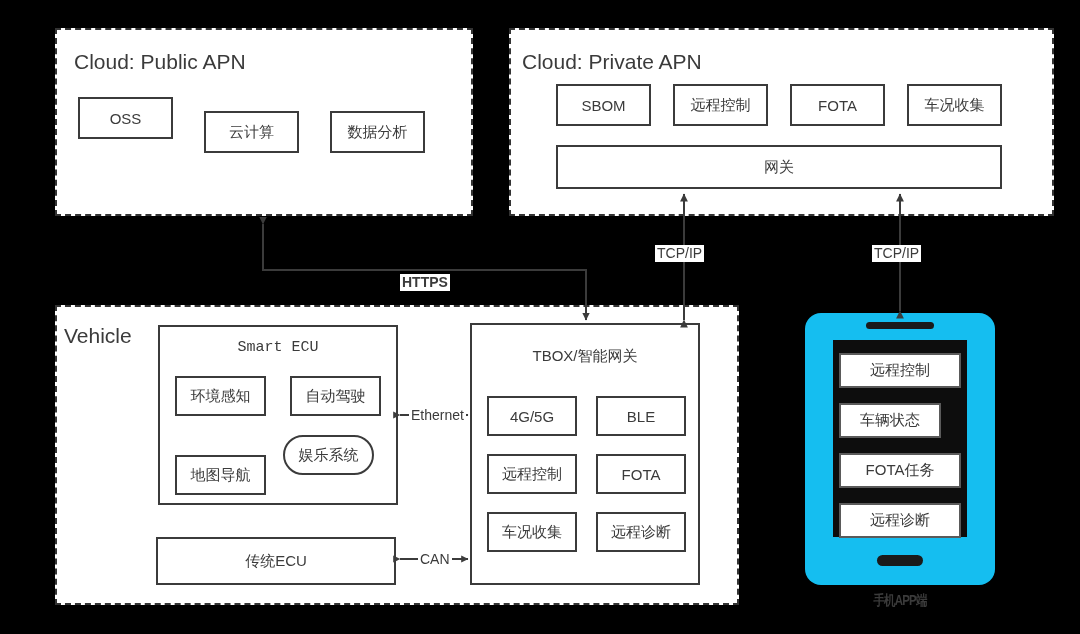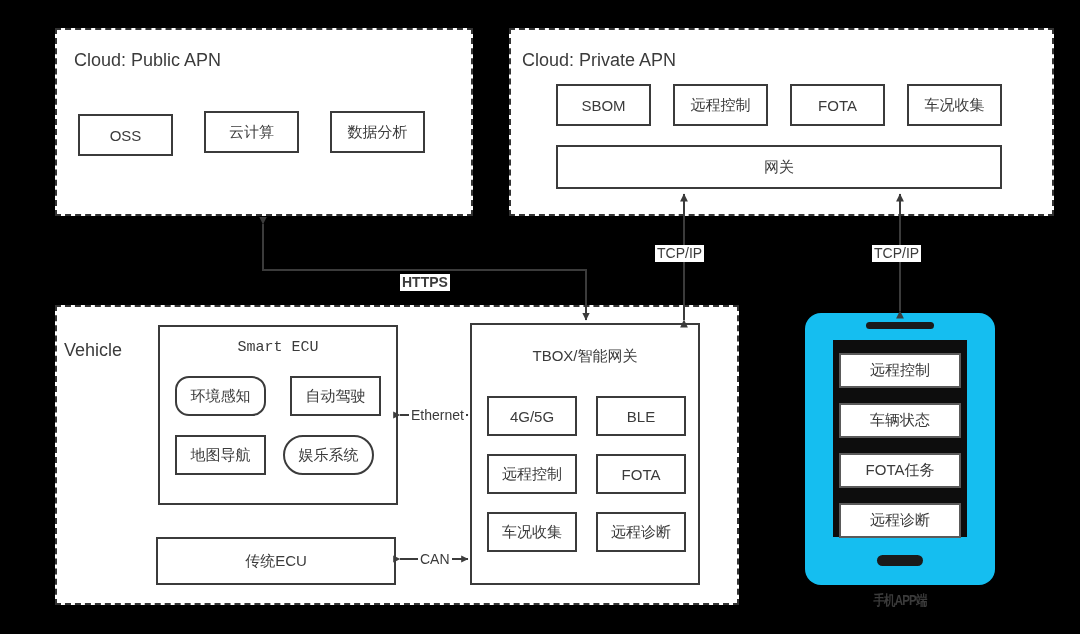--- a/index.html
+++ b/index.html
@@ -2,21 +2,21 @@
 <html><head>
 <meta charset="utf-8">
 <style>
   html,body{margin:0;padding:0;background:#000;}
   body{width:1080px;height:634px;position:relative;overflow:hidden;
        font-family:"Liberation Sans","DejaVu Sans",sans-serif;}
   #stage{position:absolute;left:0;top:0;width:1080px;height:634px;}
 
   
   .zone{position:absolute;background:#ffffff;border:2px dashed #333333;box-sizing:border-box;}
-  .zone-title{position:absolute;font-size:18px;color:#3b3b3b;white-space:nowrap;}
+  .zone-title{position:absolute;font-size:21px;color:#3b3b3b;white-space:nowrap;}
 
   
   .box{position:absolute;box-sizing:border-box;background:#ffffff;border:2px solid #3b3b3b;
        display:flex;align-items:center;justify-content:center;
        font-size:15px;color:#3b3b3b;white-space:nowrap;}
   .grp{position:absolute;box-sizing:border-box;background:#ffffff;border:2px solid #3b3b3b;}
   .grp-title{position:absolute;width:100%;text-align:center;font-size:15px;color:#3b3b3b;white-space:nowrap;}
 
   
   #wires{position:absolute;left:0;top:0;width:1080px;height:634px;overflow:visible;}
@@ -36,58 +36,58 @@
                  white-space:nowrap;text-align:center;letter-spacing:-1px;
                  transform:scaleX(.82);transform-origin:center top;}
 </style>
 </head>
 <body>
 
 <div id="stage">
 
   <div class="zone" style="left:55px;top:28px;width:418px;height:188px;"></div>
   <div class="zone-title" style="left:74px;top:50px;">Cloud: Public APN</div>
-  <div class="box" style="left:78px;top:114px;width:95px;height:42px;">OSS</div>
+  <div class="box" style="left:78px;top:97px;width:95px;height:42px;">OSS</div>
   <div class="box" style="left:204px;top:111px;width:95px;height:42px;">云计算</div>
   <div class="box" style="left:330px;top:111px;width:95px;height:42px;text-align:right;">数据分析</div>
 
   <div class="zone" style="left:509px;top:28px;width:545px;height:188px;"></div>
   <div class="zone-title" style="left:522px;top:50px;">Cloud: Private APN</div>
   <div class="box" style="left:556px;top:84px;width:95px;height:42px;">SBOM</div>
   <div class="box" style="left:673px;top:84px;width:95px;height:42px;">远程控制</div>
   <div class="box" style="left:790px;top:84px;width:95px;height:42px;">FOTA</div>
   <div class="box" style="left:907px;top:84px;width:95px;height:42px;">车况收集</div>
   <div class="box" style="left:556px;top:145px;width:446px;height:44px;">网关</div>
 
   <div class="zone" style="left:55px;top:305px;width:684px;height:300px;"></div>
-  <div class="zone-title" style="left:64px;top:324px;margin-top:16px;">Vehicle</div>
+  <div class="zone-title" style="left:64px;top:324px;">Vehicle</div>
 
   <div class="grp" style="left:158px;top:325px;width:240px;height:180px;"></div>
   <div class="grp-title" style="left:158px;top:339px;width:240px;font-family:Liberation Mono, monospace;">Smart ECU</div>
-  <div class="box" style="left:175px;top:376px;width:91px;height:40px;border-radius:14px;">环境感知</div>
+  <div class="box" style="left:175px;top:376px;width:91px;height:40px;">环境感知</div>
   <div class="box" style="left:290px;top:376px;width:91px;height:40px;">自动驾驶</div>
-  <div class="box" style="left:175px;top:435px;width:91px;height:40px;font-family:Liberation Serif, serif;">地图导航</div>
+  <div class="box" style="left:175px;top:455px;width:91px;height:40px;font-family:Liberation Serif, serif;">地图导航</div>
   <div class="box" style="left:283px;top:435px;width:91px;height:40px;border-radius:20px;">娱乐系统</div>
 
   <div class="box" style="left:156px;top:537px;width:240px;height:48px;">传统ECU</div>
 
   <div class="grp" style="left:470px;top:323px;width:230px;height:262px;"></div>
   <div class="grp-title" style="left:470px;top:347px;width:230px;">TBOX/智能网关</div>
   <div class="box" style="left:487px;top:396px;width:90px;height:40px;">4G/5G</div>
   <div class="box" style="left:596px;top:396px;width:90px;height:40px;">BLE</div>
   <div class="box" style="left:487px;top:454px;width:90px;height:40px;">远程控制</div>
   <div class="box" style="left:596px;top:454px;width:90px;height:40px;">FOTA</div>
   <div class="box" style="left:487px;top:512px;width:90px;height:40px;">车况收集</div>
   <div class="box" style="left:596px;top:512px;width:90px;height:40px;">远程诊断</div>
 
   <div id="phone" style="left:805px;top:313px;width:190px;height:272px;"></div>
   <div id="phone-speaker" style="left:866px;top:322px;width:68px;height:7px;"></div>
   <div id="phone-screen" style="left:833px;top:340px;width:134px;height:197px;"></div>
   <div class="app-item" style="left:839px;top:353px;width:122px;height:35px;">远程控制</div>
-  <div class="app-item" style="left:839px;top:403px;width:122px;height:35px;">车辆状态</div>
+  <div class="app-item" style="left:839px;top:403px;width:102px;height:35px;">车辆状态</div>
   <div class="app-item" style="left:839px;top:453px;width:122px;height:35px;">FOTA任务</div>
   <div class="app-item" style="left:839px;top:503px;width:122px;height:35px;">远程诊断</div>
   <div id="phone-home" style="left:877px;top:555px;width:46px;height:11px;"></div>
   <div id="phone-caption" style="left:845px;top:592px;width:110px;">手机APP端</div>
 
   <svg id="wires" viewBox="0 0 1080 634">
     <defs>
       <marker id="ah" markerWidth="9" markerHeight="9" refX="7.5" refY="4.5" orient="auto" markerUnits="userSpaceOnUse">
         <path d="M0,0.6 L8,4.5 L0,8.4 z" fill="#3b3b3b"></path>
       </marker>

